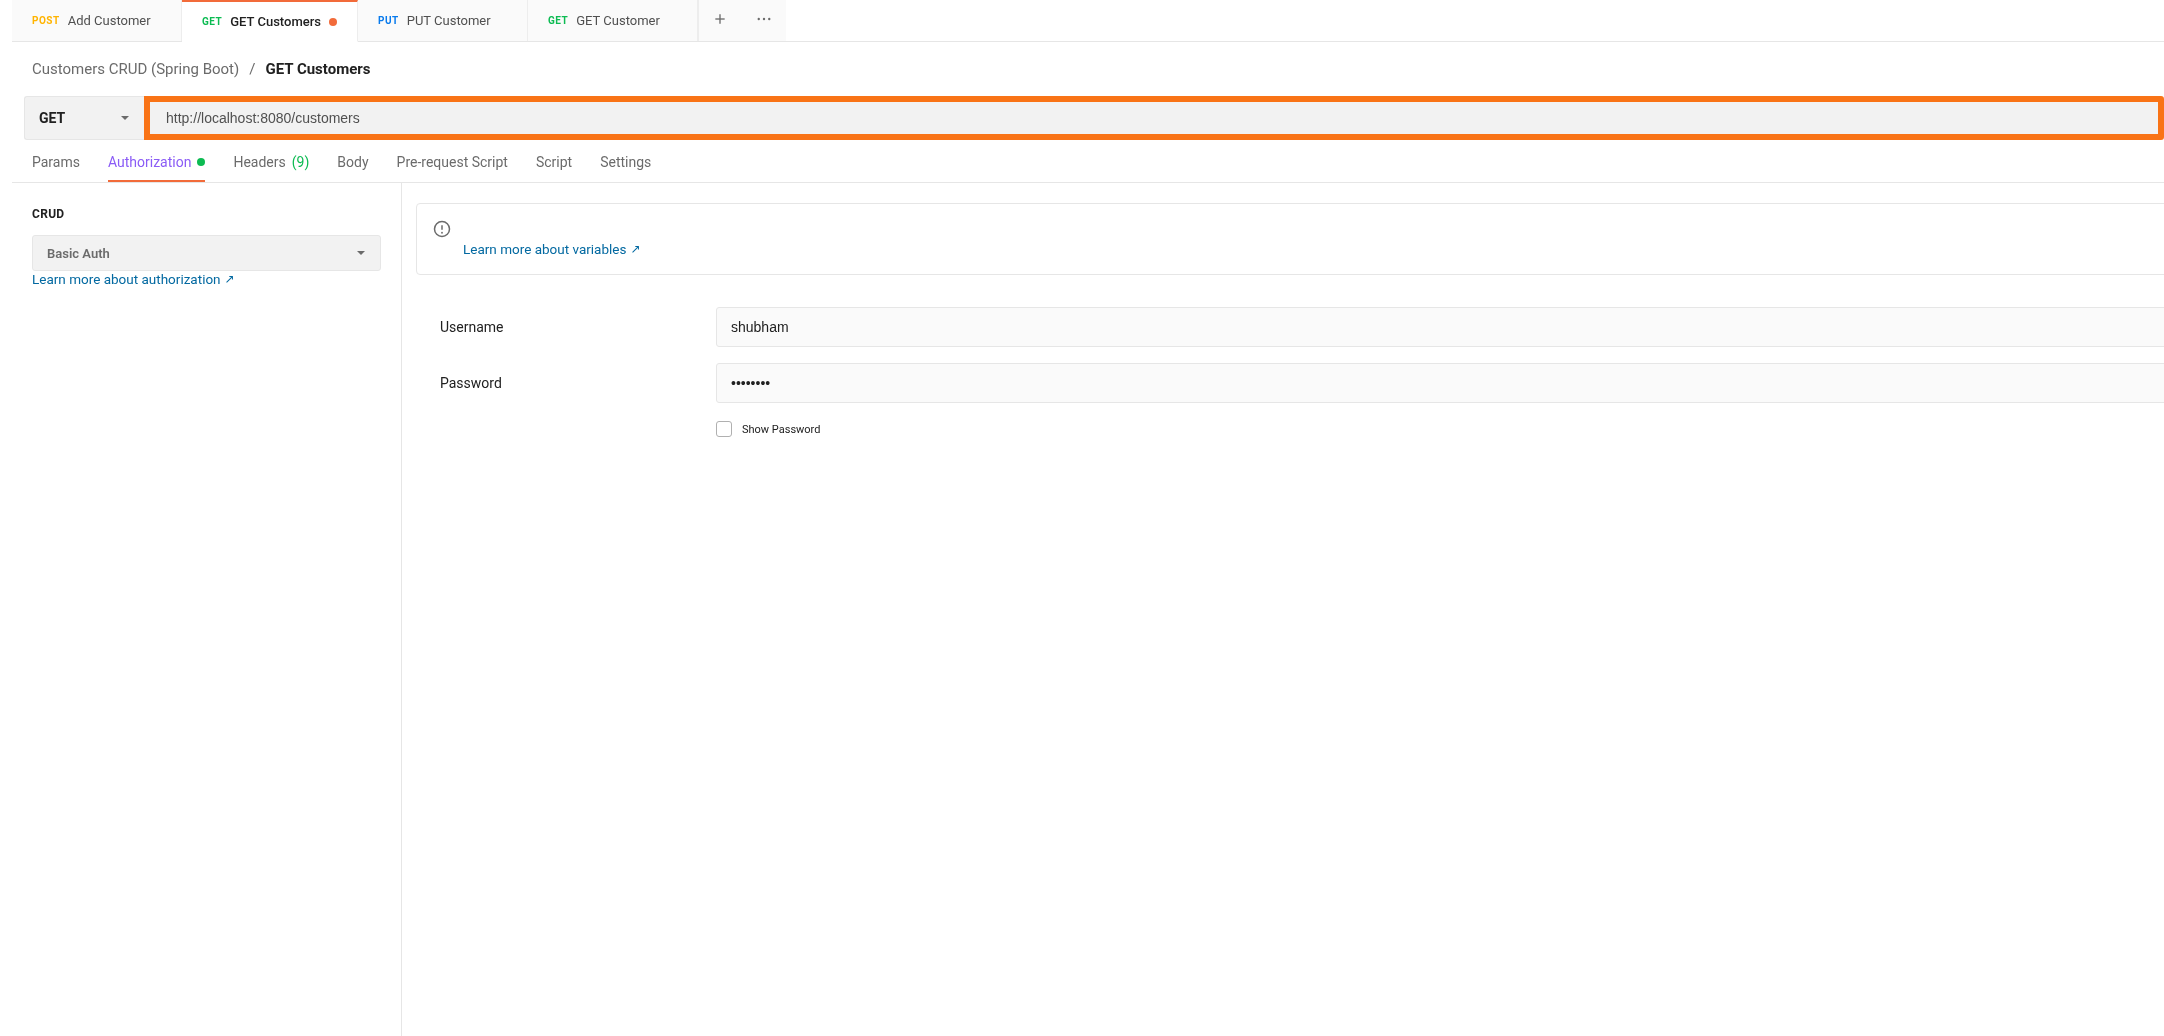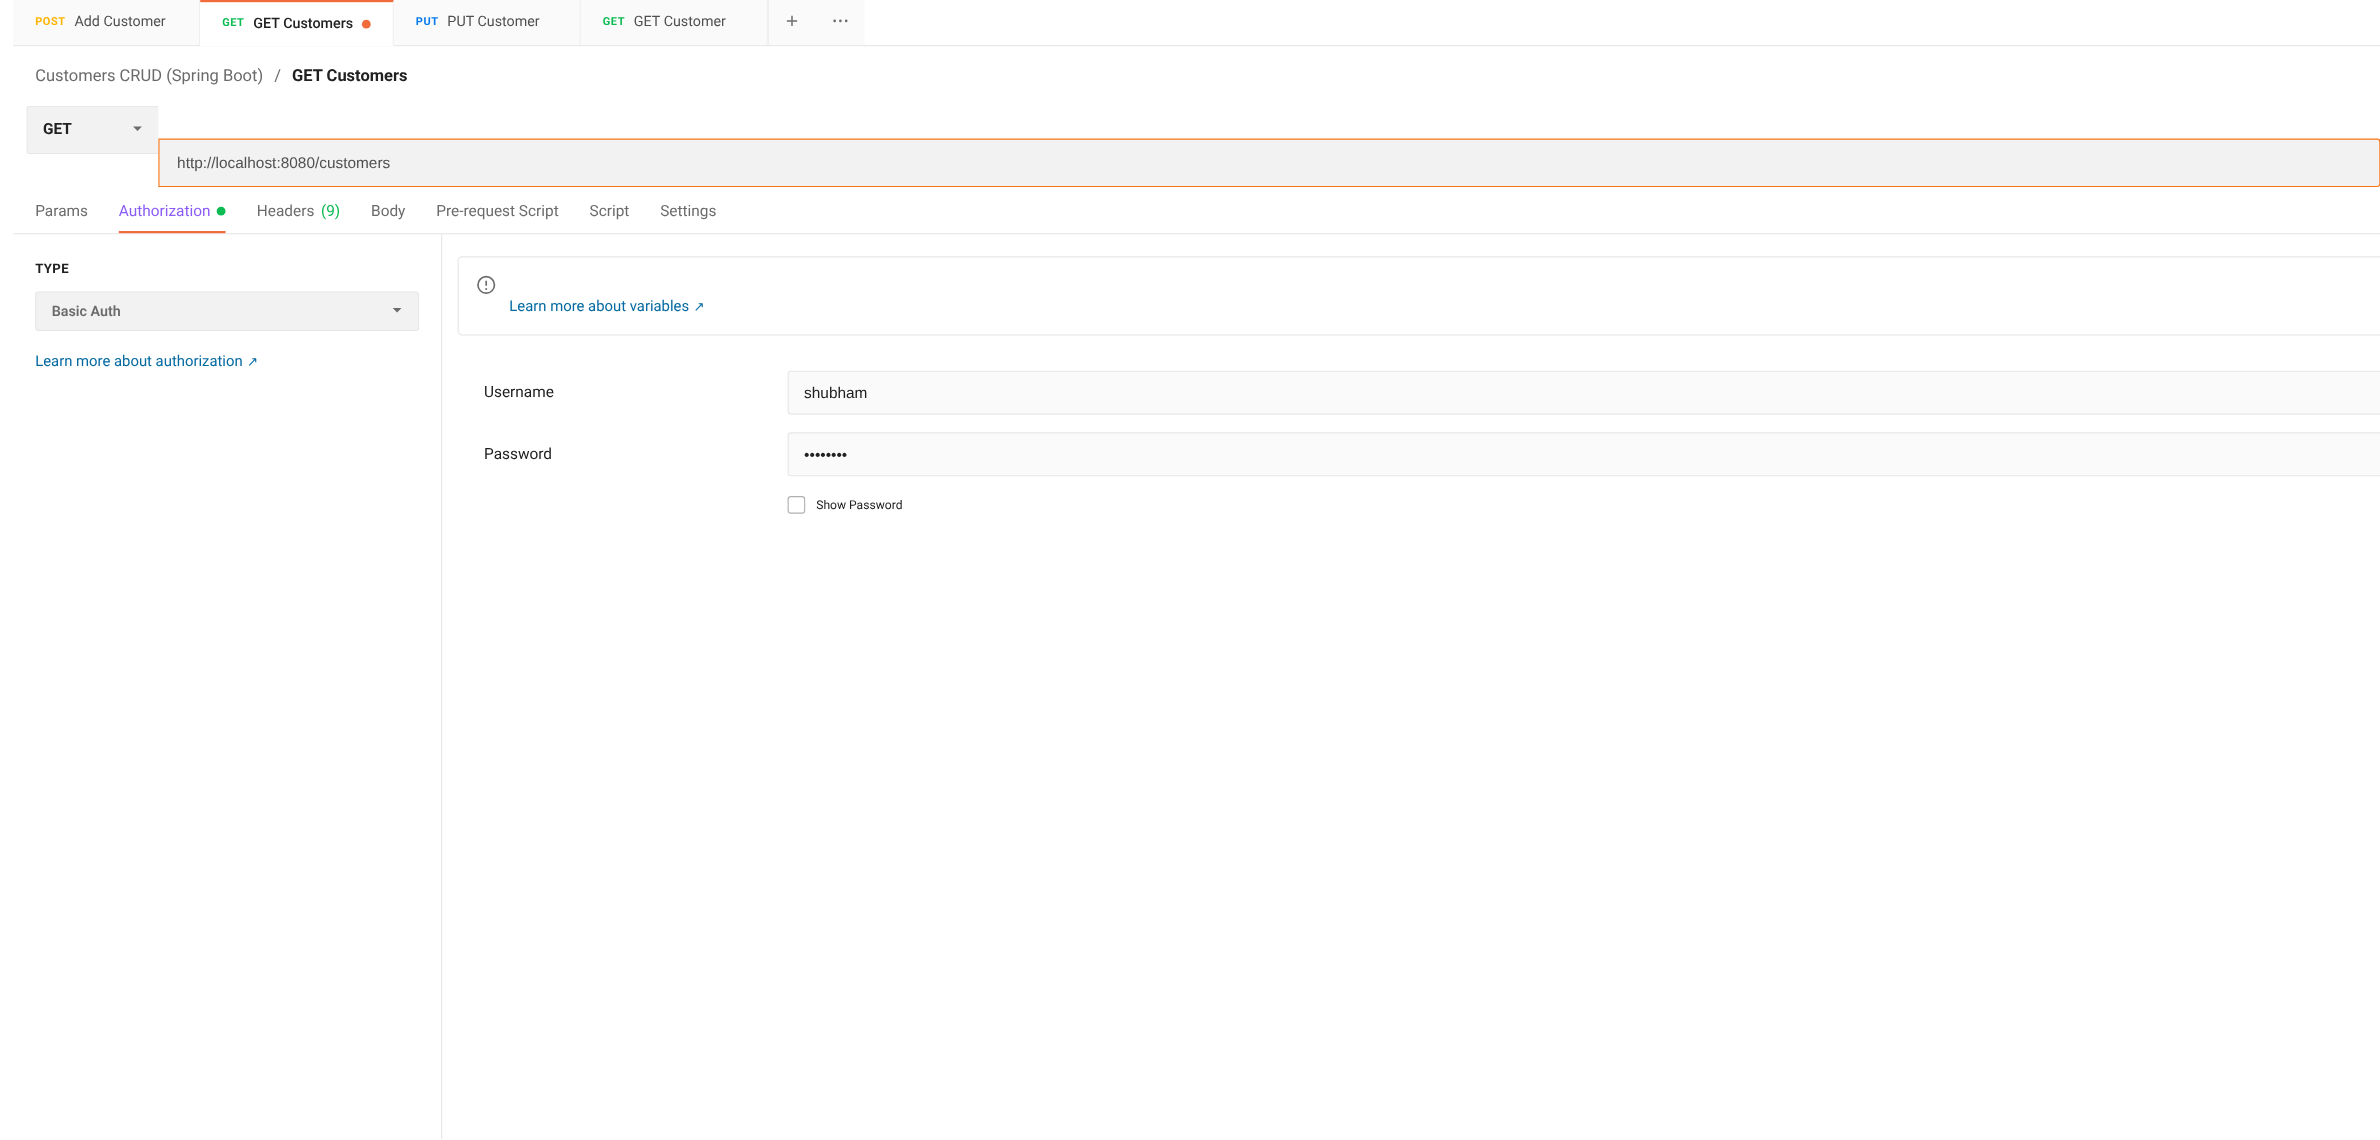--- a/index.html
+++ b/index.html
@@ -104,28 +104,27 @@
       height: 44px;
       font-weight: 700;
       font-size: 14px;
       cursor: pointer;
       color: #212121;
     }
     .method-select .chev { color: #6b6b6b; }
     .url-input {
       flex: 1;
       height: 44px;
-      border: 1px solid #f97316;
+      border: 6px solid #f97316;
       background: #f2f2f2;
       padding: 0 16px;
       font-size: 14px;
       color: #505050;
       outline: none;
       border-radius: 0 3px 3px 0;
-      margin-top: 30px;
     }
 
     
     .subtabs {
       display: flex;
       gap: 28px;
       padding: 14px 20px 0 20px;
       border-bottom: 1px solid #e6e6e6;
       font-size: 14px;
     }
@@ -171,21 +170,20 @@
       justify-content: space-between;
       background: #f2f2f2;
       border: 1px solid #e6e6e6;
       border-radius: 3px;
       height: 36px;
       padding: 0 14px;
       font-size: 13px;
       font-weight: 600;
       color: #6b6b6b;
       cursor: pointer;
-      margin-bottom: 20px;
     }
     .auth-desc {
       font-size: 13.5px;
       color: #6b6b6b;
       line-height: 1.6;
       margin-bottom: 6px;
     }
     .link {
       color: #0369a1;
       font-size: 13.5px;
@@ -336,21 +334,21 @@
     <div class="subtab">
       <span>Script</span>
     </div>
     <div class="subtab">
       <span>Settings</span>
     </div>
   </div>
 
   <div class="auth-body">
     <div class="auth-left">
-      <div class="type-label">TYPE</div>
+      <div class="type-label">CRUD</div>
       <div class="type-select">
         <span>Basic Auth</span>
         <span class="chev">
           <svg viewBox="0 0 10 10">
               <path d="M1 3 L5 7 L9 3 Z"></path>
             </svg>
         </span>
       </div>
       <span class="link">
         <span>Learn more about authorization</span>

